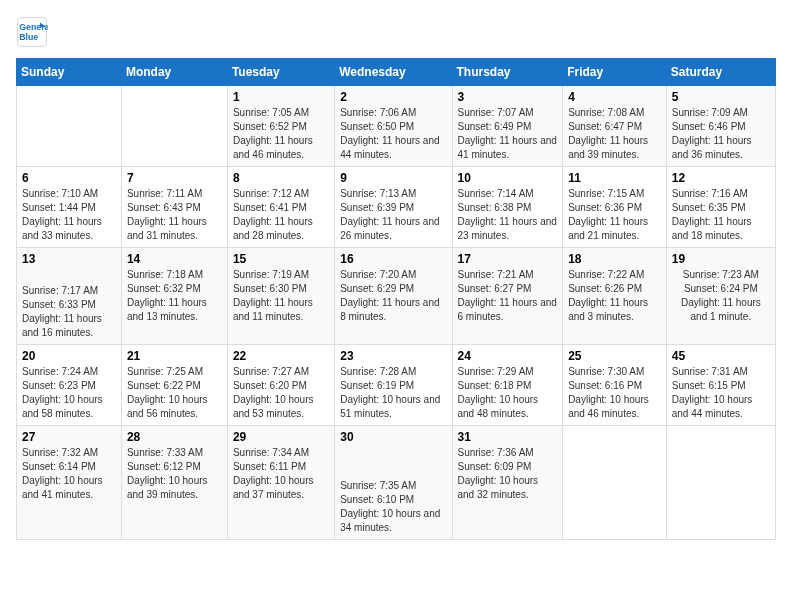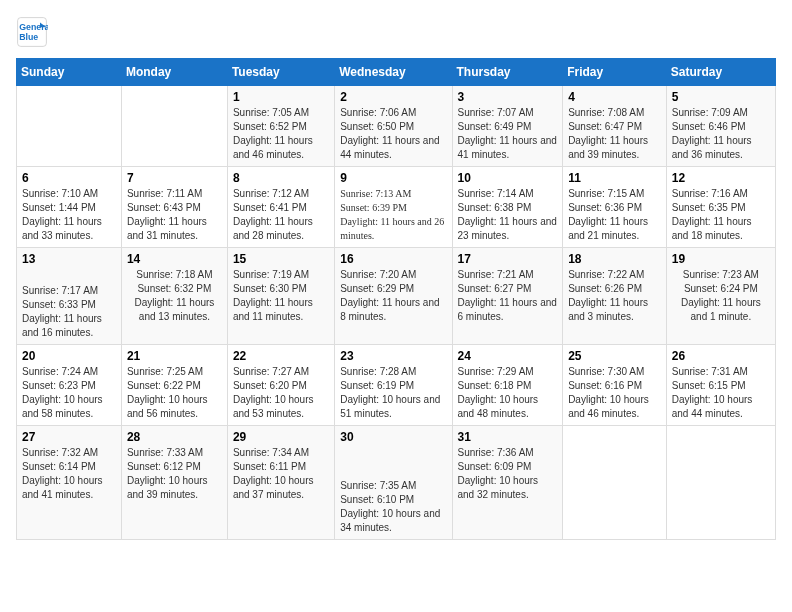--- a/index.html
+++ b/index.html
@@ -178,21 +178,21 @@
 Daylight: 11 hours and 31 minutes.</div>
         </td>
         <td>
           <span class="day-num">8</span>
           <div class="day-info" style="white-space: pre-line;">Sunrise: 7:12 AM
 Sunset: 6:41 PM
 Daylight: 11 hours and 28 minutes.</div>
         </td>
         <td>
           <span class="day-num">9</span>
-          <div class="day-info" style="white-space: pre-line; font-family: Liberation Serif, serif;">Sunrise: 7:13 AM
+          <div class="day-info" style="white-space: pre-line;">Sunrise: 7:13 AM
 Sunset: 6:39 PM
 Daylight: 11 hours and 26 minutes.</div>
         </td>
         <td>
           <span class="day-num">10</span>
           <div class="day-info" style="white-space: pre-line;">Sunrise: 7:14 AM
 Sunset: 6:38 PM
 Daylight: 11 hours and 23 minutes.</div>
         </td>
         <td>
@@ -210,21 +210,21 @@
       </tr>
       <tr>
         <td>
           <span class="day-num">13</span>
           <div class="day-info" style="white-space: pre-line; margin-top: 18px;">Sunrise: 7:17 AM
 Sunset: 6:33 PM
 Daylight: 11 hours and 16 minutes.</div>
         </td>
         <td>
           <span class="day-num">14</span>
-          <div class="day-info" style="white-space: pre-line; text-align: center;">Sunrise: 7:18 AM
+          <div class="day-info" style="white-space: pre-line;">Sunrise: 7:18 AM
 Sunset: 6:32 PM
 Daylight: 11 hours and 13 minutes.</div>
         </td>
         <td>
           <span class="day-num">15</span>
           <div class="day-info" style="white-space: pre-line;">Sunrise: 7:19 AM
 Sunset: 6:30 PM
 Daylight: 11 hours and 11 minutes.</div>
         </td>
         <td>
@@ -283,21 +283,21 @@
 Sunset: 6:18 PM
 Daylight: 10 hours and 48 minutes.</div>
         </td>
         <td>
           <span class="day-num">25</span>
           <div class="day-info" style="white-space: pre-line;">Sunrise: 7:30 AM
 Sunset: 6:16 PM
 Daylight: 10 hours and 46 minutes.</div>
         </td>
         <td>
-          <span class="day-num">26</span>
+          <span class="day-num">45</span>
           <div class="day-info" style="white-space: pre-line;">Sunrise: 7:31 AM
 Sunset: 6:15 PM
 Daylight: 10 hours and 44 minutes.</div>
         </td>
       </tr>
       <tr>
         <td>
           <span class="day-num">27</span>
           <div class="day-info" style="white-space: pre-line;">Sunrise: 7:32 AM
 Sunset: 6:14 PM

